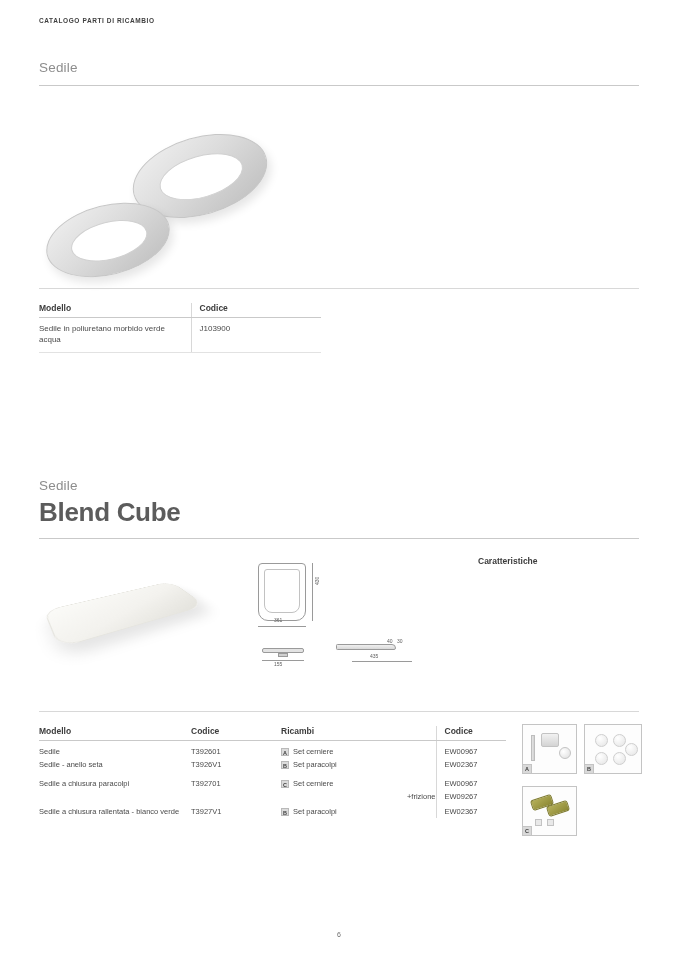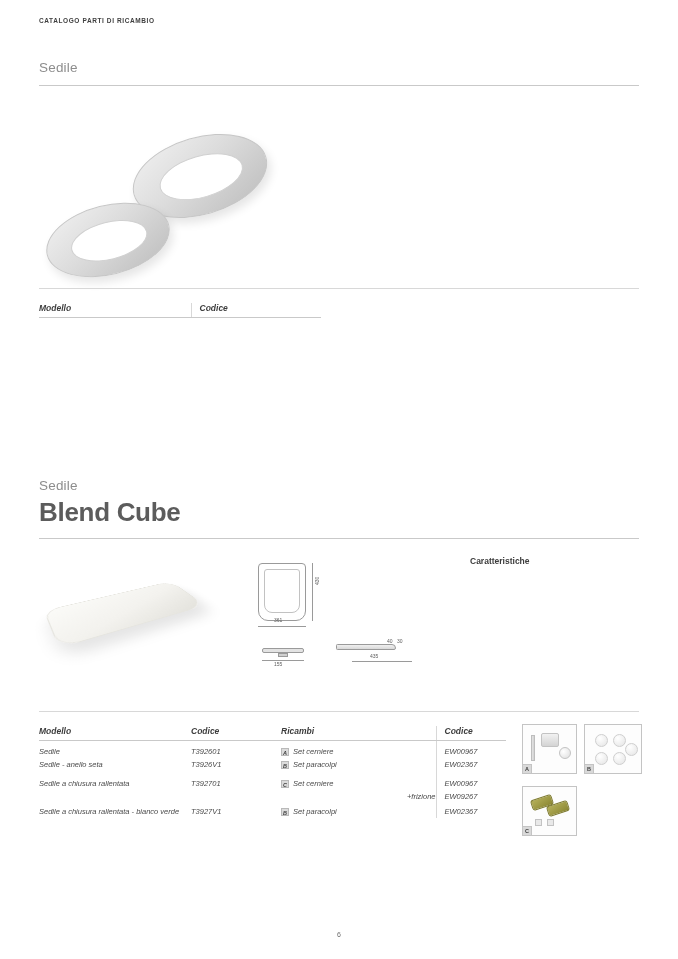--- a/index.html
+++ b/index.html
@@ -80,21 +80,20 @@
     transform: rotate(-14deg);
     box-shadow: 2px 6px 10px rgba(0,0,0,0.10);
   }
   .ring-bottom .hole { left: 24px; top: 16px; width: 78px; height: 38px; }
 
   
   table.tbl {
     border-collapse: collapse;
     font-size: 8px;
     color: #4a4a4a;
-    font-style: italic;
   }
   table.tbl th {
     text-align: left;
     font-weight: 600;
     font-size: 8.5px;
     color: #3c3c3c;
     padding: 0 0 4px 0;
     border-bottom: 1px solid #c9c9c9;
   }
   table.tbl td {
@@ -128,21 +127,21 @@
   .tech .box {
     border: 1px solid #9a9a9a;
     background: #fff;
   }
   .dimline { position: absolute; border-top: 1px solid #9a9a9a; }
   .dimlinev { position: absolute; border-left: 1px solid #9a9a9a; }
   .dimtxt { position: absolute; font-size: 5px; color: #5e5e5e; }
 
   
   .features { position: absolute; left: 470px; top: 556px; width: 160px; }
-  .features h4 { margin: 0 0 7px 0; font-size: 8.5px; font-weight: 600; color: #3c3c3c; }
+  .features h4 { margin: 0 0 7px 8px; font-size: 8.5px; font-weight: 600; color: #3c3c3c; }
   .features li { list-style: none; font-size: 7.5px; color: #4a4a4a; margin-bottom: 6px; }
   .features li:before { content: "▪"; color: #8a8a8a; margin-right: 4px; font-size: 6px; }
   .features ul { margin: 0; padding: 0; }
 
   
   #blend-table { position: absolute; left: 39px; top: 726px; }
   #blend-table col.b1 { width: 152px; }
   #blend-table col.b2 { width: 90px; }
   #blend-table col.b3 { width: 155px; }
   #blend-table col.b4 { width: 70px; }
@@ -258,20 +257,24 @@
         <col class="c1">
         <col class="c2">
       </colgroup>
     <thead>
       <tr>
         <th>Modello</th>
         <th class="sep">Codice</th>
       </tr>
     </thead>
     <tbody>
+      <tr>
+        <td>Sedile in poliuretano morbido verde acqua</td>
+        <td class="sep">J103900</td>
+      </tr>
     </tbody>
   </table>
 
   <div class="section" style="top:478px;">
     <div class="eyebrow">Sedile</div>
     <div class="title">Blend Cube</div>
     <div class="rule"></div>
   </div>
 
   <div class="blend-art">
@@ -330,21 +333,21 @@
         <td style="padding-top:6px;"><span class="badge">A</span><span>Set cerniere</span></td>
         <td class="vsep" style="padding-top:6px;">EW00967</td>
       </tr>
       <tr>
         <td>Sedile - anello seta</td>
         <td>T3926V1</td>
         <td><span class="badge">B</span><span>Set paracolpi</span></td>
         <td class="vsep">EW02367</td>
       </tr>
       <tr>
-        <td style="padding-top:7px;">Sedile a chiusura rallentata</td>
+        <td style="padding-top:7px;">Sedile a chiusura paracolpi</td>
         <td style="padding-top:7px;">T392701</td>
         <td style="padding-top:7px;"><span class="badge">C</span><span>Set cerniere</span></td>
         <td class="vsep" style="padding-top:7px;">EW00967</td>
       </tr>
       <tr>
         <td></td>
         <td></td>
         <td class="indent">+frizione</td>
         <td class="vsep">EW09267</td>
       </tr>

